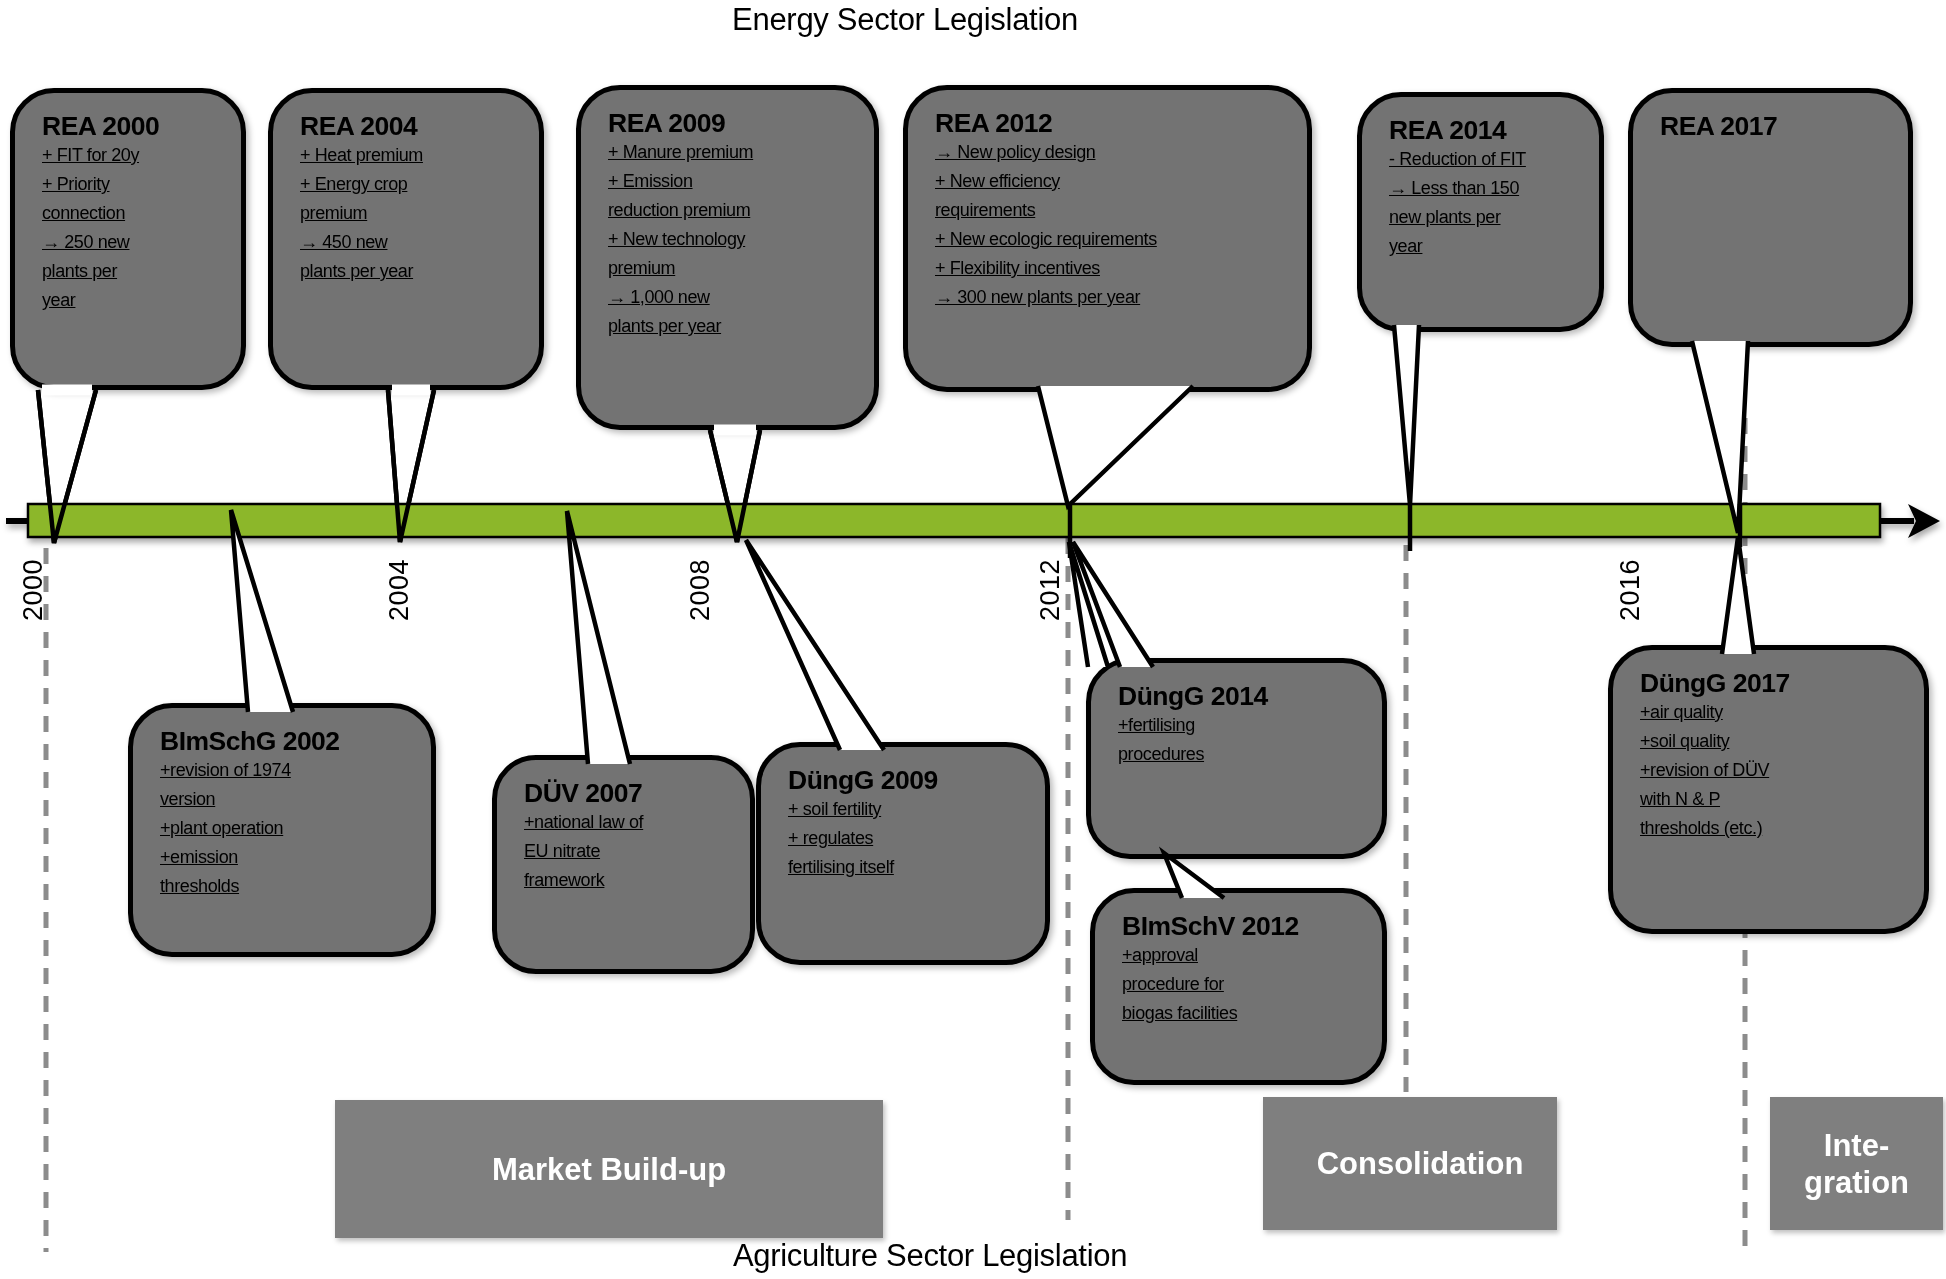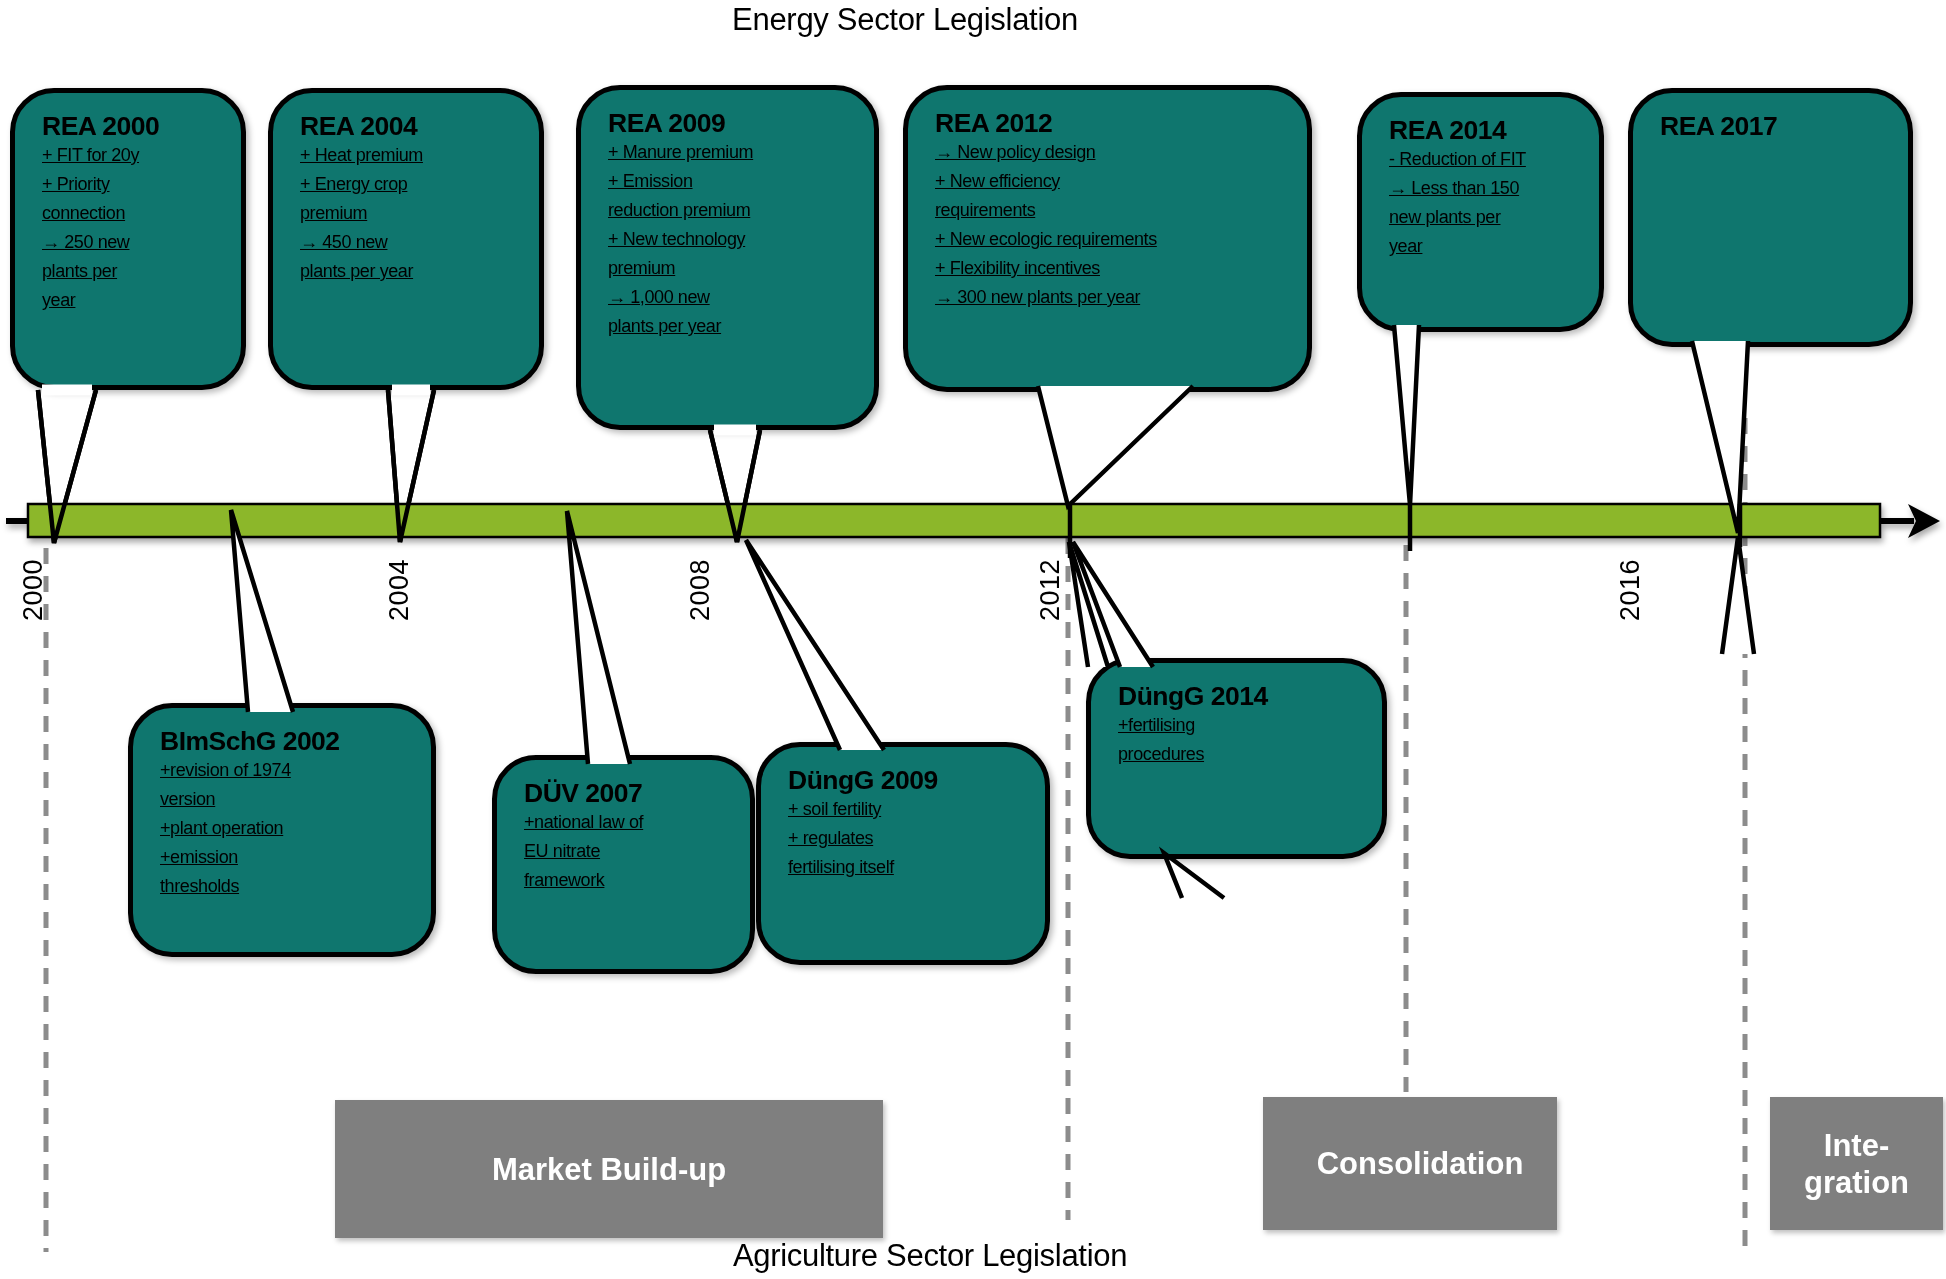--- a/index.html
+++ b/index.html
@@ -2,21 +2,21 @@
 <html style="--timeline-green: #8CB72A; --phase-gray: #7F7F7F; --dashed-gray: #8C8C8C;"><head>
 <meta charset="utf-8">
 <style>
   html,body{margin:0;padding:0;background:#fff;}
   .stage{position:relative;width:1946px;height:1279px;background:#fff;overflow:hidden;
          font-family:"Liberation Sans","DejaVu Sans",sans-serif;color:#000;}
   .stage svg{position:absolute;left:0;top:0;}
   #svg-under{z-index:0;}
   #svg-over{z-index:6;pointer-events:none;}
   .title{position:absolute;font-size:31px;letter-spacing:-0.3px;text-align:center;z-index:1;}
-  .bubble{position:absolute;background:#0f766e;border:5px solid #000;border-radius:44px;
+  .bubble{position:absolute;background:#737373;border:5px solid #000;border-radius:44px;
           box-sizing:border-box;z-index:2;box-shadow:3px 3px 6px rgba(0,0,0,0.28);
           padding:18px 6px 0 27px;}
   .bubble-title{font-weight:bold;font-size:26.5px;letter-spacing:-0.5px;line-height:30px;white-space:pre;}
   .bubble-body{font-size:18px;letter-spacing:-0.4px;line-height:29px;white-space:pre;text-decoration:underline;}
   .year{position:absolute;font-size:27px;letter-spacing:0.5px;z-index:1;
         transform:translate(-50%,-50%) rotate(-90deg);transform-origin:center;}
   .phase{position:absolute;background:var(--phase-gray,#7f7f7f);color:#fff;z-index:3;
          display:flex;align-items:center;justify-content:center;text-align:center;
          font-weight:bold;font-size:31px;line-height:37px;white-space:pre-line;
          box-shadow:2px 3px 5px rgba(0,0,0,0.25);}
@@ -117,20 +117,34 @@
     <div class="bubble-title">DüngG 2009</div>
     <div class="bubble-body">+ soil fertility
 + regulates
 fertilising itself</div>
   </div>
   <div class="bubble" style="left:1086px;top:658px;width:301px;height:201px;">
     <div class="bubble-title">DüngG 2014</div>
     <div class="bubble-body">+fertilising
 procedures</div>
   </div>
+  <div class="bubble" style="left:1090px;top:888px;width:297px;height:197px;">
+    <div class="bubble-title">BImSchV 2012</div>
+    <div class="bubble-body">+approval
+procedure for
+biogas facilities</div>
+  </div>
+  <div class="bubble" style="left:1608px;top:645px;width:321px;height:289px;">
+    <div class="bubble-title">DüngG 2017</div>
+    <div class="bubble-body">+air quality
++soil quality
++revision of DÜV
+with N &amp; P
+thresholds (etc.)</div>
+  </div>
 
   <div class="year" style="left:33px;top:590px;">2000</div>
   <div class="year" style="left:399px;top:590px;">2004</div>
   <div class="year" style="left:700px;top:590px;">2008</div>
   <div class="year" style="left:1050px;top:590px;">2012</div>
   <div class="year" style="left:1630px;top:590px;">2016</div>
 
   <div class="phase" style="left:335px;top:1100px;width:548px;height:138px;">Market Build-up</div>
   <div class="phase" style="left:1263px;top:1097px;width:274px;height:133px;padding-left:20px;">Consolidation</div>
   <div class="phase" style="left:1770px;top:1097px;width:173px;height:133px;">Inte-

